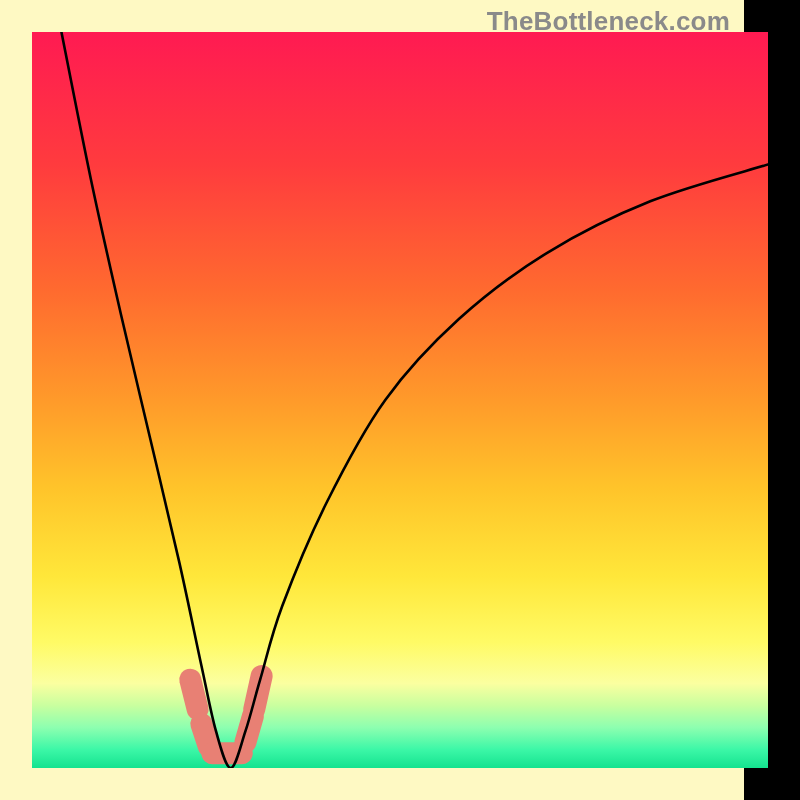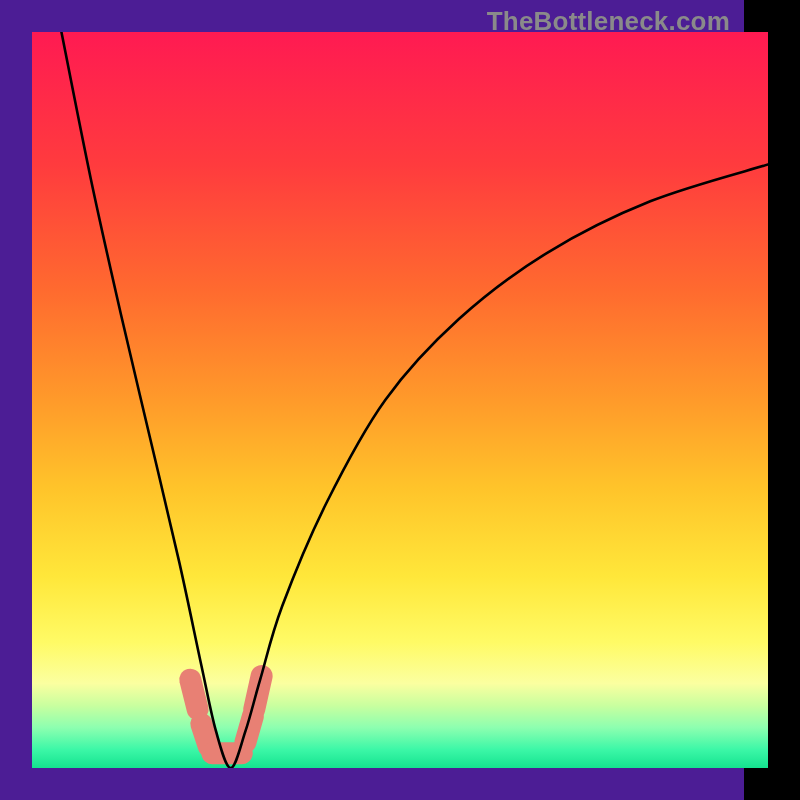--- a/index.html
+++ b/index.html
@@ -9,21 +9,21 @@
     height: 800px;
     background: #000000;
     overflow: hidden;
   }
   .frame {
     position: absolute;
     left: 0;
     top: 0;
     width: 744px;
     height: 800px;
-    background: #4c1d95;
+    background: #fef9c3;
   }
   .plot-area {
     position: absolute;
     left: 32px;
     top: 32px;
     width: 736px;
     height: 736px;
     overflow: hidden;
   }
   .watermark {

